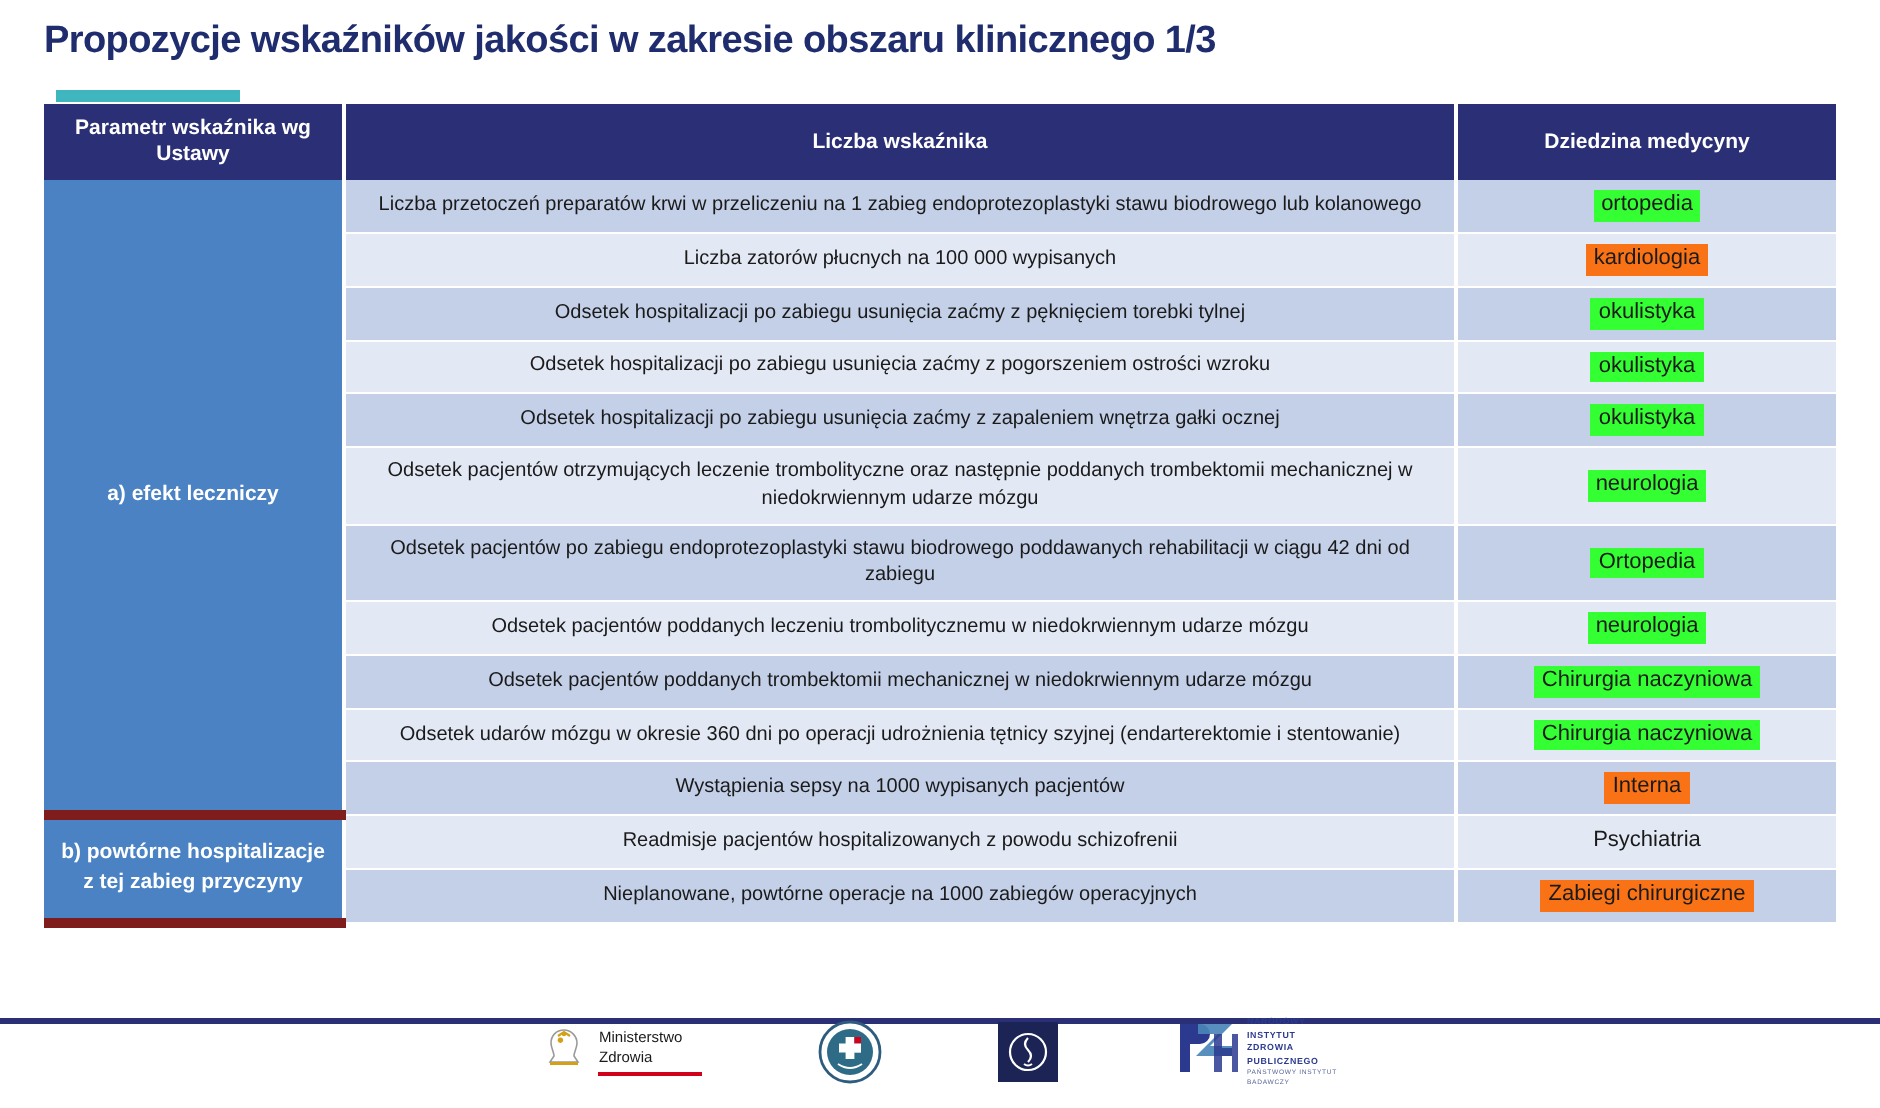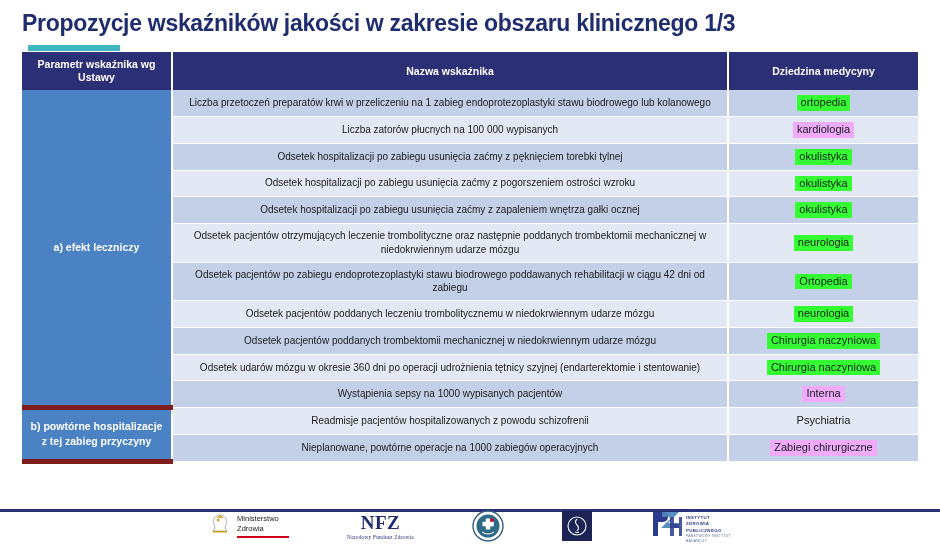--- a/index.html
+++ b/index.html
@@ -18,21 +18,21 @@
     height: 554px;
     background: #ffffff;
   }
 
   
   .slide-title {
     position: absolute;
     left: 22px;
     top: 10px;
     width: 900px;
-    font-size: 23px;
+    font-size: 19px;
     font-weight: bold;
     color: #1f2d6e;
     letter-spacing: -0.3px;
     white-space: nowrap;
   }
 
   .title-accent {
     position: absolute;
     left: 28px;
     top: 45px;
@@ -108,21 +108,21 @@
 
   tr.band-a td.name-cell, tr.band-a td.field-cell { background: #c3d0e8; }
   tr.band-b td.name-cell, tr.band-b td.field-cell { background: #e2e8f4; margin-left: 32px; }
 
   .hl {
     padding: 1px 4px;
     display: inline-block;
     line-height: 1.25;
   }
   .hl-green  { background: #33ff33; }
-  .hl-yellow { background: #f0abfc; }
+  .hl-yellow { background: #f97316; }
   .hl-none   { background: transparent; }
 
   
   .footer-rule {
     position: absolute;
     left: 0;
     top: 509px;
     width: 940px;
     height: 3px;
     background: #2b2f75;
@@ -199,21 +199,21 @@
   <div class="table-wrap">
     <table class="ind-table">
       <colgroup>
         <col class="c-param">
         <col class="c-name">
         <col class="c-field">
       </colgroup>
       <thead>
         <tr>
           <th>Parametr wskaźnika wg Ustawy</th>
-          <th>Nazwa wskaźnika</th>
+          <th>Liczba wskaźnika</th>
           <th>Dziedzina medycyny</th>
         </tr>
       </thead>
       <tbody id="table-body">
           <tr class="band-a">
             <td class="param-cell" rowspan="11">a) efekt leczniczy</td>
             <td class="name-cell">Liczba przetoczeń preparatów krwi w przeliczeniu na 1 zabieg endoprotezoplastyki stawu biodrowego lub kolanowego</td>
             <td class="field-cell"><span class="hl hl-green">ortopedia</span></td>
           </tr>
           <tr class="band-b">
@@ -285,24 +285,20 @@
       </span>
       <div>
         <div class="mz-text">
           <div>Ministerstwo</div>
           <div>Zdrowia</div>
         </div>
         <div class="mz-rule"></div>
       </div>
     </div>
 
-    <div class="logo logo-nfz">
-      <div class="nfz-main">NFZ</div>
-      <div class="nfz-sub">Narodowy Fundusz Zdrowia</div>
-    </div>
 
     <div class="logo logo-nil">
       <span>
         <svg width="32" height="32" viewBox="0 0 32 32">
           <circle cx="16" cy="16" r="15" fill="#ffffff" stroke="#2e5c7e" stroke-width="1.4"></circle>
           <circle cx="16" cy="16" r="11.5" fill="#2e6b86"></circle>
           <path d="M13.8 8.5 h4.4 v3.3 h3.3 v4.4 h-3.3 v3.3 h-4.4 v-3.3 h-3.3 v-4.4 h3.3 Z" fill="#ffffff"></path>
           <path d="M18.2 8.5 h3.3 v3.3 h-3.3 Z" fill="#d0021b"></path>
           <path d="M21.5 11.8 h-3.3 v4.4 h3.3 Z" fill="#ffffff"></path>
           <path d="M10 22 q6 4 12 0" fill="none" stroke="#ffffff" stroke-width="1"></path>

